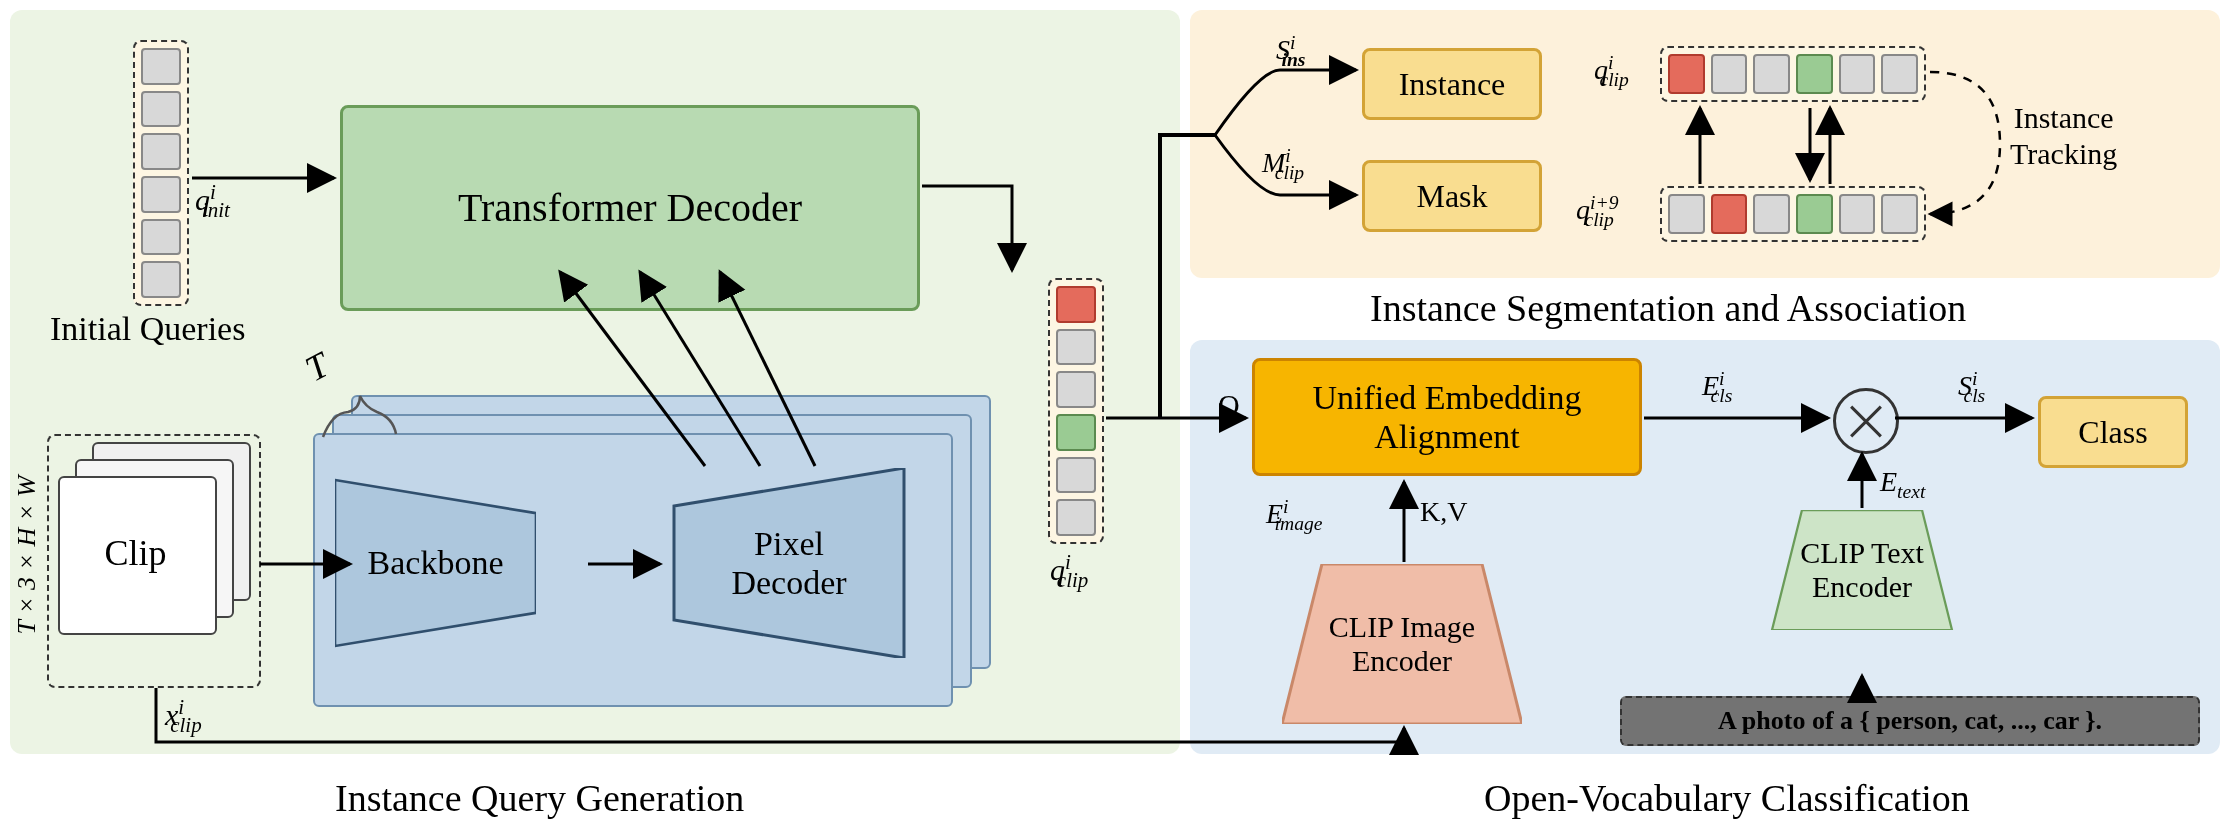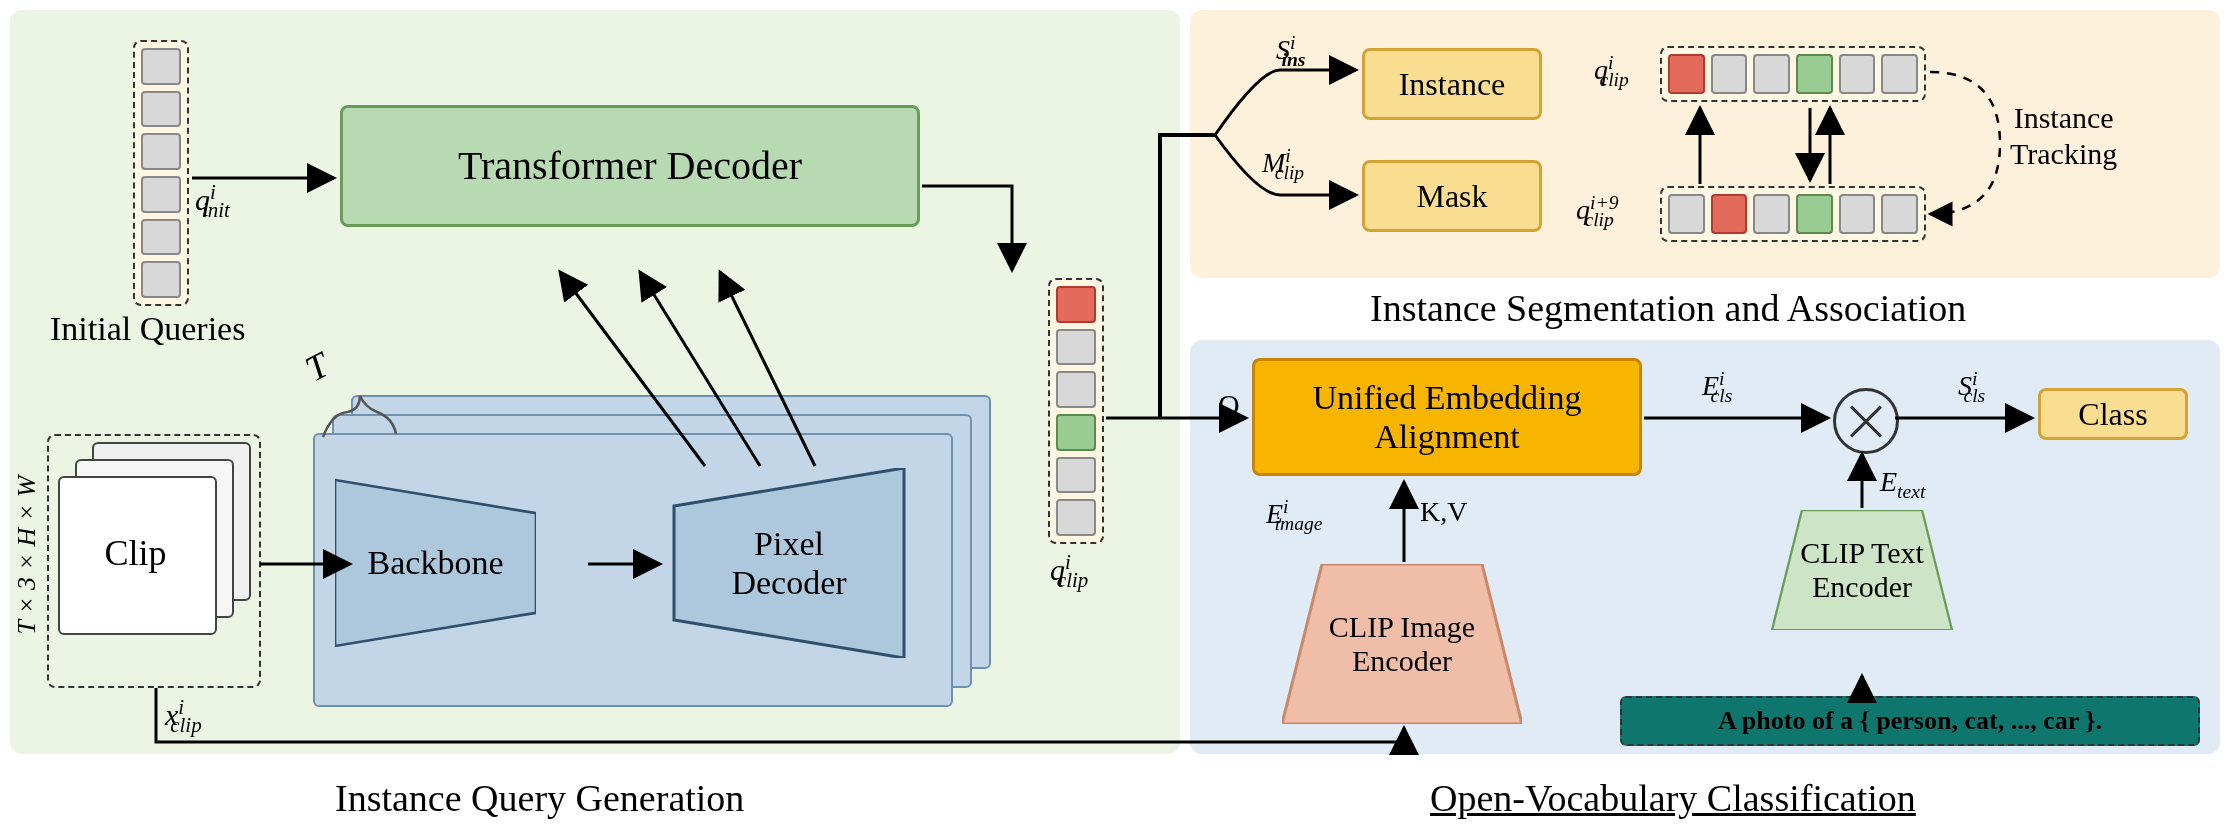--- a/index.html
+++ b/index.html
@@ -61,21 +61,21 @@
 </head>
 <body>
 
 <div id="wrap">
 
   <div class="panel" style="left:10px;top:10px;width:1170px;height:744px;background:var(--green-bg);"></div>
   <div class="panel" style="left:1190px;top:10px;width:1030px;height:268px;background:var(--yellow-bg);"></div>
   <div class="panel" style="left:1190px;top:340px;width:1030px;height:414px;background:var(--blue-bg);"></div>
 
   <div class="lbl cap" style="left:335px;top:776px;">Instance Query Generation</div>
-  <div class="lbl cap" style="left:1430px;top:776px;text-decoration:underline;">Open-Vocabulary Classification</div>
+  <div class="lbl cap" style="left:1484px;top:776px;">Open-Vocabulary Classification</div>
   <div class="lbl cap" style="left:1370px;top:286px;">Instance Segmentation and Association</div>
 
   <div class="strip vert" style="left:133px;top:40px;width:56px;height:266px;">
     <div class="tok"></div>
       <div class="tok"></div>
       <div class="tok"></div>
     <div class="tok"></div>
       <div class="tok"></div>
       <div class="tok"></div>
   </div>
@@ -114,21 +114,21 @@
   </div>
 
   <div class="trap" style="left:665px;top:468px;width:248px;height:190px;">
     <svg viewBox="0 0 230 190">
       <polygon points="0,38 230,0 230,190 0,152" fill="#adc7dd" stroke="var(--dark-blue)" stroke-width="3"></polygon>
     </svg>
     <div class="tlabel" style="font-size:34px;white-space:pre;">Pixel
 Decoder</div>
   </div>
 
-  <div class="block" style="left:340px;top:105px;width:580px;height:122px;background:var(--green-box);
+  <div class="block" style="left:340px;top:105px;width:580px;height:206px;background:var(--green-box);
               border:3px solid var(--green-border);font-size:40px;">Transformer Decoder</div>
 
   <div class="strip vert" style="left:1048px;top:278px;width:56px;height:266px;">
     <div class="tok red"></div>
       <div class="tok"></div>
       <div class="tok"></div>
     <div class="tok green"></div>
       <div class="tok"></div>
       <div class="tok"></div>
   </div>
@@ -180,32 +180,32 @@
   <div class="trap" style="left:1742px;top:510px;width:240px;height:120px;text-decoration:underline;">
     <svg viewBox="0 0 240 160">
       <polygon points="40,0 200,0 240,160 0,160" fill="var(--mint)" stroke="var(--mint-border)" stroke-width="3"></polygon>
     </svg>
     <div class="tlabel" style="font-size:30px;white-space:pre;">CLIP Text
 Encoder</div>
   </div>
 
   <div class="opcircle" style="left:1833px;top:388px;"></div>
 
-  <div class="block" style="left:2038px;top:388px;width:150px;height:52px;background:var(--yellow-box);
+  <div class="block" style="left:2038px;top:396px;width:150px;height:72px;background:var(--yellow-box);
               border:3px solid var(--yellow-border);font-size:32px;">Class</div>
 
   <div class="lbl" style="left:1218px;top:388px;font-size:30px;">Q</div>
   <div class="lbl" style="left:1420px;top:496px;font-size:28px;">K,V</div>
   <div class="lbl ital" style="left:1266px;top:496px;font-size:28px;">E<span class="sup">i</span><span class="sub" style="margin-left:-14px;">image</span></div>
   <div class="lbl ital" style="left:1702px;top:368px;font-size:28px;">E<span class="sup">i</span><span class="sub" style="margin-left:-14px;">cls</span></div>
   <div class="lbl ital" style="left:1880px;top:466px;font-size:28px;">E<span class="sub">text</span></div>
   <div class="lbl ital" style="left:1958px;top:368px;font-size:28px;">S<span class="sup">i</span><span class="sub" style="margin-left:-14px;">cls</span></div>
 
   <div class="block" style="left:1620px;top:696px;width:580px;height:50px;border:2.5px dashed #333;
-              background:#0f766e;font-size:26px;font-weight:bold;border-radius:6px;">A photo of a { person, cat, ..., car }.</div>
+              background:#737373;font-size:26px;font-weight:bold;border-radius:6px;">A photo of a { person, cat, ..., car }.</div>
 
   <svg class="arrows">
     <defs>
       <marker id="ah" markerWidth="12" markerHeight="12" refX="9" refY="5" orient="auto">
         <path d="M0,0 L10,5 L0,10 z" fill="#000"></path>
       </marker>
     </defs>
 
     <line x1="192" y1="178" x2="334" y2="178" stroke="#000" stroke-width="3" marker-end="url(#ah)"></line>
 

